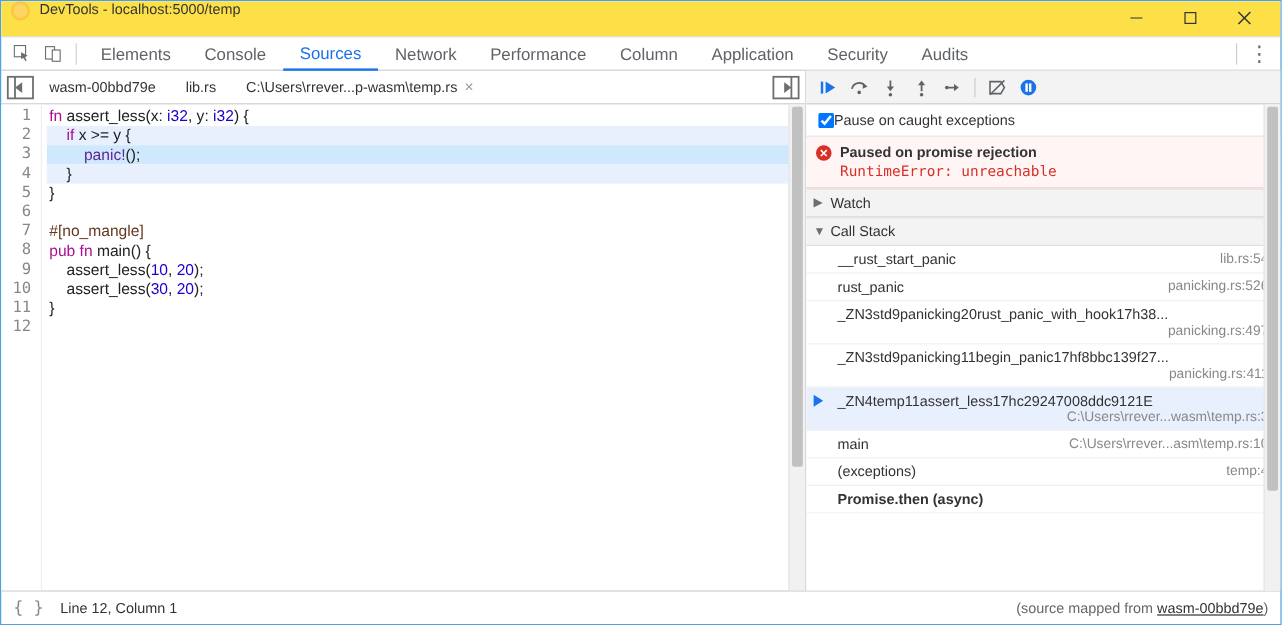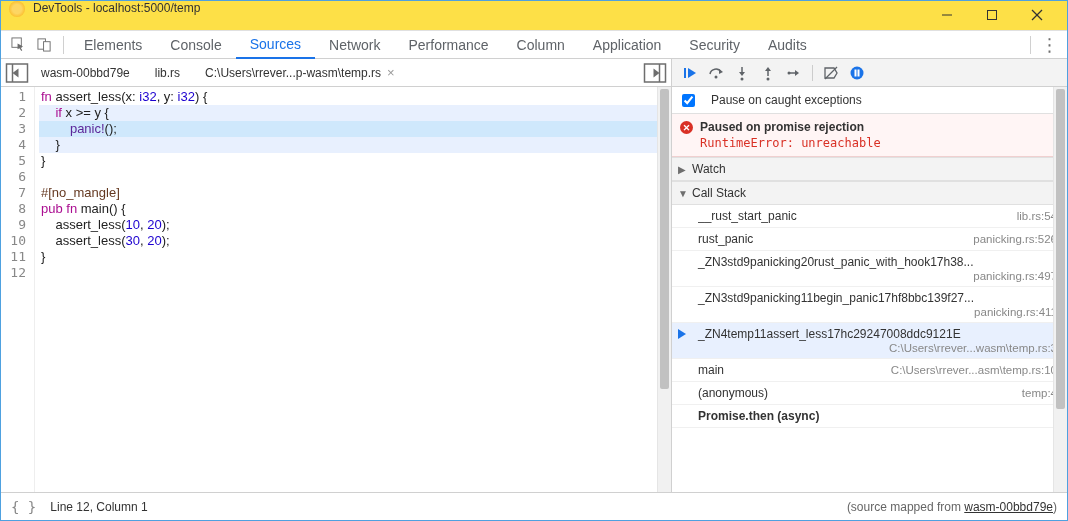--- a/index.html
+++ b/index.html
@@ -45,21 +45,21 @@
   .scrollbar-v .thumb{position:absolute;left:2px;right:2px;top:2px;height:300px;background:#c1c1c1;border-radius:2px;}
   
   
   .right-pane { width: 395px; display:flex; flex-direction:column; background:#fff; position:relative;}
   .dbg-toolbar { height:28px; display:flex;align-items:center;border-bottom:1px solid #d0d0d0;padding:0 6px;gap:2px;background:#f3f3f3;}
   .dbg-btn{width:24px;height:24px;display:flex;align-items:center;justify-content:center;color:#5f6368;}
   .dbg-btn.blue{color:#1a73e8;}
   .dbg-btn svg{width:16px;height:16px;}
   .dbg-sep{width:1px;height:16px;background:#ccc;margin:0 4px;}
   
-  .pause-row{padding:6px 10px;display:flex;align-items:center;gap:16px;border-bottom:1px solid #e0e0e0;}
+  .pause-row{padding:6px 10px;display:flex;align-items:center;gap:0;border-bottom:1px solid #e0e0e0;}
   .pause-row input{width:13px;height:13px;}
   
   .paused-banner{background:#fff5f5;border-bottom:1px solid #f0d0d0;padding:6px 10px 6px 28px;position:relative;}
   .paused-banner .ic{position:absolute;left:8px;top:7px;width:13px;height:13px;background:#d93025;border-radius:50%;display:flex;align-items:center;justify-content:center;color:#fff;font-size:9px;font-weight:bold;}
   .paused-banner .t1{color:#333;font-weight:600;}
   .paused-banner .t2{color:#d93025;font-family:Consolas,monospace;font-size:12px;margin-top:2px;}
   
   .section-hdr{height:24px;display:flex;align-items:center;padding:0 6px;background:#f3f3f3;border-bottom:1px solid #e0e0e0;border-top:1px solid #e0e0e0;gap:4px;color:#333;font-size:12px;}
   .section-hdr .tri{width:10px;display:inline-block;color:#6e6e6e;font-size:10px;}
   
@@ -254,21 +254,21 @@
           <span class="loc">panicking.rs:526</span>
         </div>
         <div class="stack-item two-line"><span class="fname">_ZN3std9panicking20rust_panic_with_hook17h38...</span><span class="loc">panicking.rs:497</span></div>
         <div class="stack-item two-line"><span class="fname">_ZN3std9panicking11begin_panic17hf8bbc139f27...</span><span class="loc">panicking.rs:411</span></div>
         <div class="stack-item current two-line"><span class="fname">_ZN4temp11assert_less17hc29247008ddc9121E</span><span class="loc">C:\Users\rrever...wasm\temp.rs:3</span></div>
         <div class="stack-item">
           <span class="fname">main</span>
           <span class="loc">C:\Users\rrever...asm\temp.rs:10</span>
         </div>
         <div class="stack-item">
-          <span class="fname">(anonymous)</span>
+          <span class="fname">(exceptions)</span>
           <span class="loc">temp:4</span>
         </div>
         <div class="stack-item async">
           <span class="fname">Promise.then (async)</span>
         </div>
       </div>
 
     <div class="right-scroll">
         <div class="thumb"></div>
       </div>

